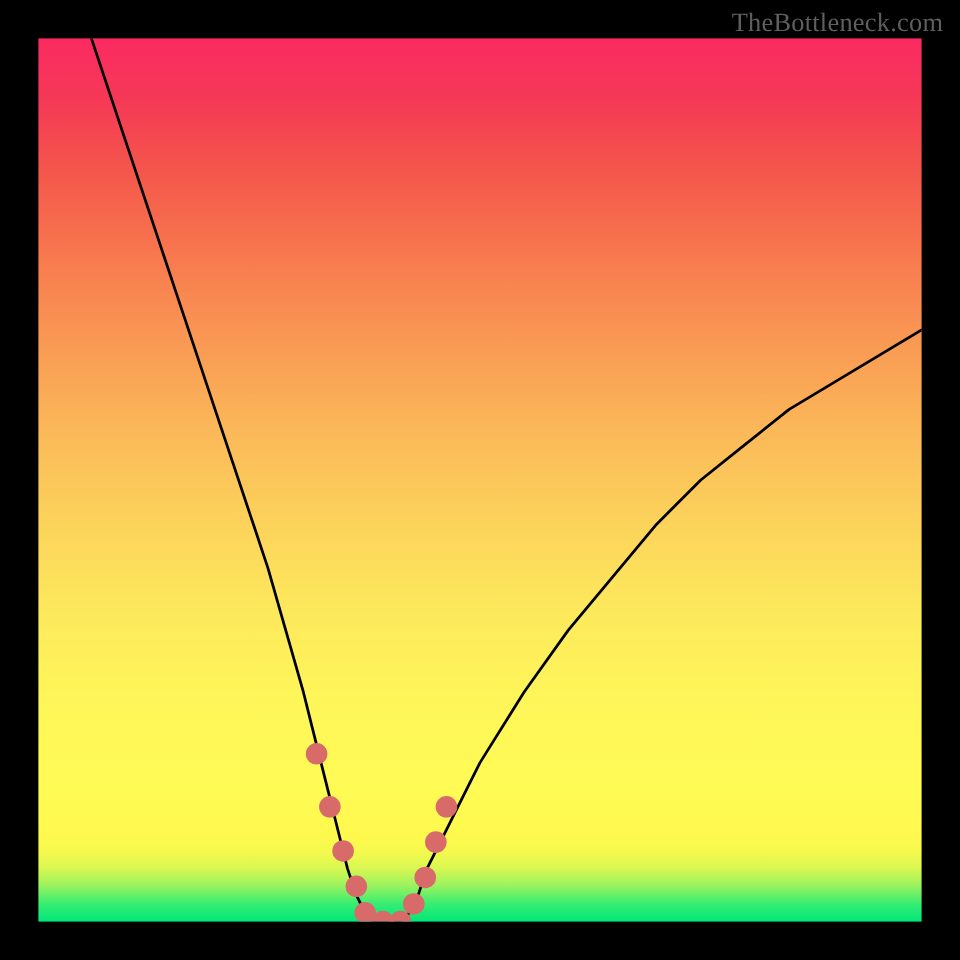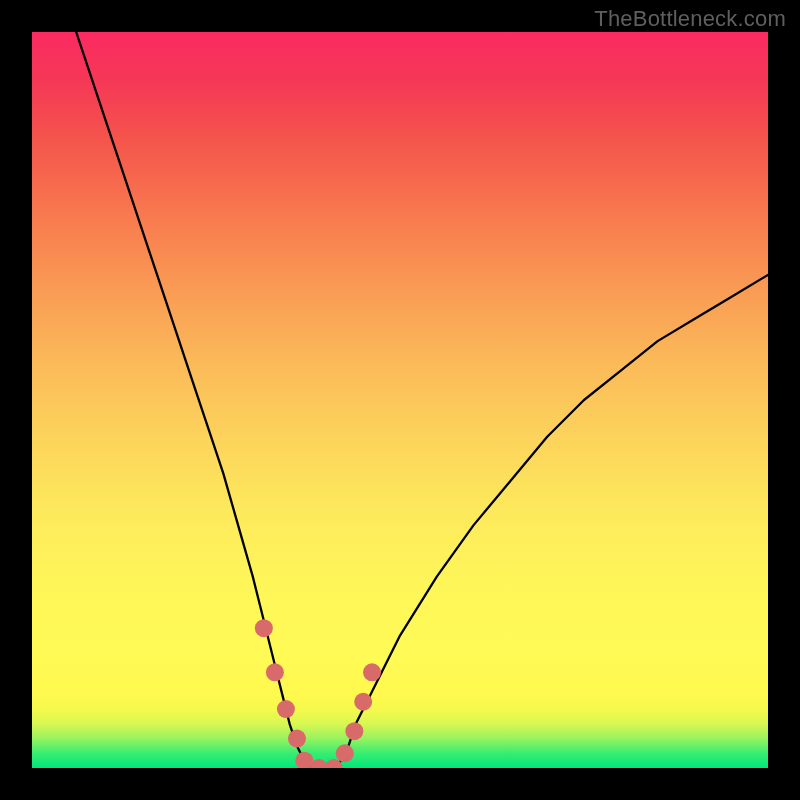--- a/index.html
+++ b/index.html
@@ -11,20 +11,21 @@
     overflow: hidden;
     font-family: Arial, Helvetica, sans-serif;
   }
   .frame {
     position: absolute;
     left: 0;
     top: 0;
     width: 800px;
     height: 800px;
     background: #000000;
+    font-family: Liberation Serif, serif;
   }
   .plot-area {
     position: absolute;
     left: 32px;
     top: 32px;
     width: 736px;
     height: 736px;
     
     background: linear-gradient(to top,
       #00e77a 0%,

